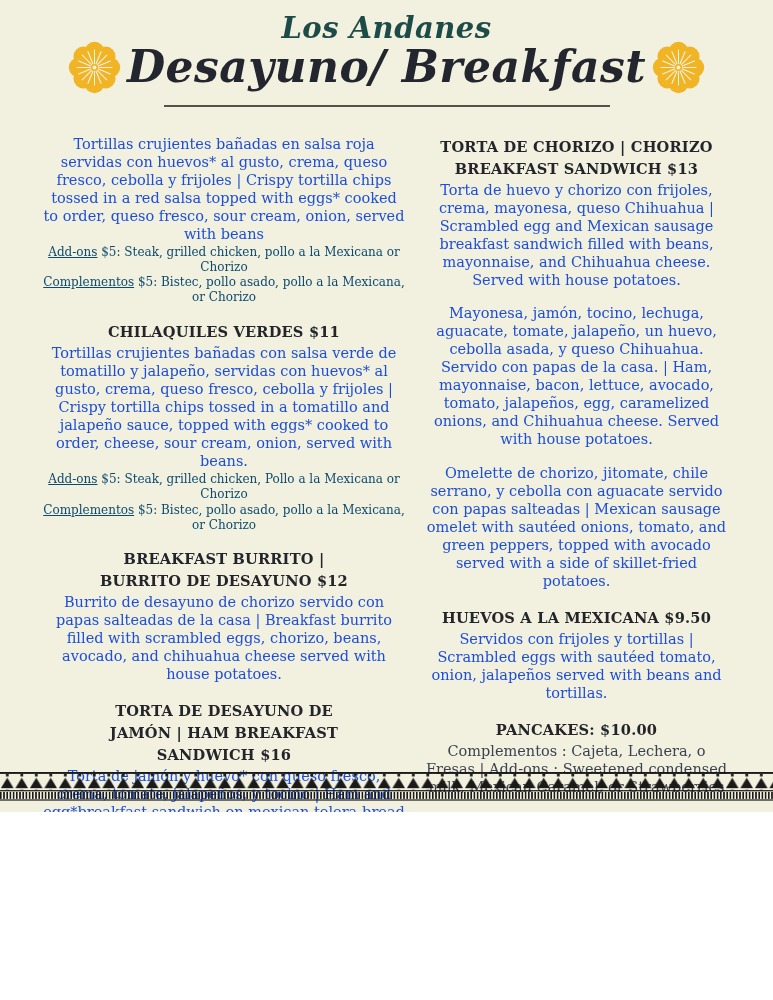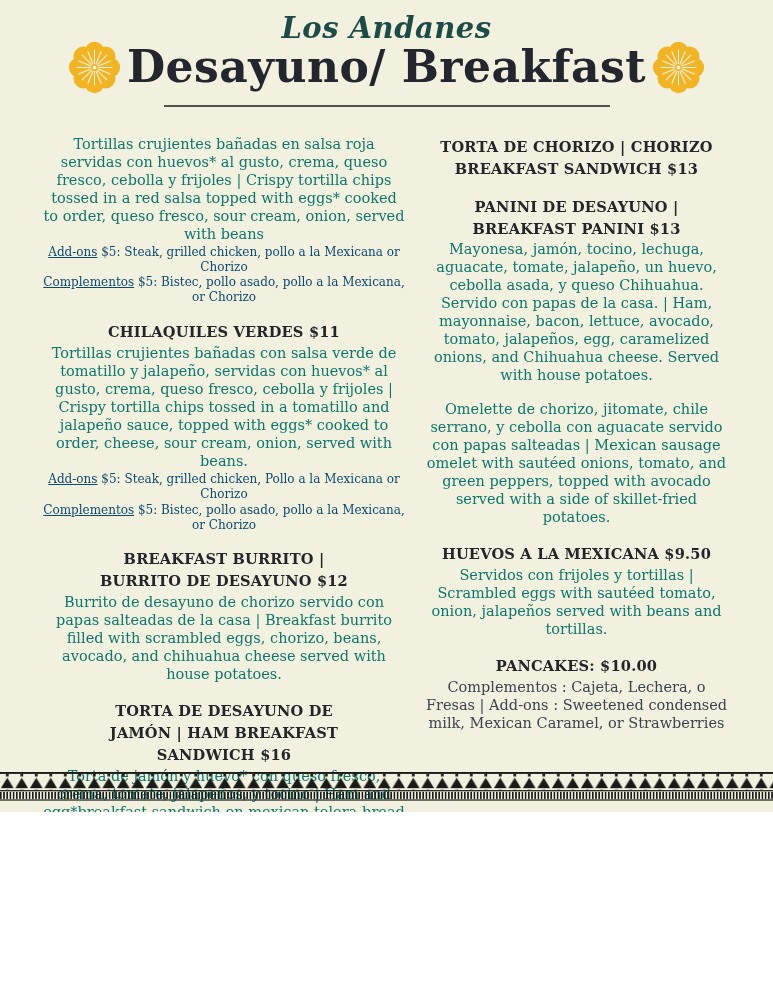--- a/index.html
+++ b/index.html
@@ -15,21 +15,21 @@
   .brand{
     font-size:29px;font-weight:bold;font-style:italic;
     color:#1d4b47;letter-spacing:.5px;line-height:1.1;
   }
   .title-row{
     display:flex;align-items:center;justify-content:center;
     gap:6px;margin-top:-4px;
   }
   .flower{width:53px;height:53px;flex:0 0 auto;}
   .page-title{
-    font-size:44px;font-weight:bold;
+    font-size:44px;font-weight:bold;font-style:italic;
     color:#23262e;letter-spacing:.5px;line-height:1.05;
     white-space:nowrap;
   }
   .divider{
     width:446px;height:0;border-top:2px solid #53534a;
     margin:11px auto 0;
   }
   
   .columns{
     display:flex;gap:16px;
@@ -38,21 +38,21 @@
   .col{text-align:center;}
   .col-left{flex:0 0 364px;}
   .col-right{flex:1;}
   .item{margin-bottom:16px;}
   .item-name{
     font-weight:bold;font-size:14.6px;color:#23252a;
     line-height:1.5;letter-spacing:.2px;
     white-space:pre-line;margin:0 0 2px;
   }
   .desc{
-    font-size:14.5px;color:#0f766e;line-height:1.24;margin:0;
+    font-size:14.5px;color:#1d4ed8;line-height:1.24;margin:0;
   }
   .desc.dark{color:#3c4350;}
   .extra{
     font-size:12px;color:#0c4a6e;line-height:1.24;margin:1px;
   }
   .extra .u{text-decoration:underline;}
   
   .border-strip{
     position:absolute;left:0;bottom:11px;width:773px;height:29px;
   }
@@ -164,25 +164,24 @@
         <p class="desc">Torta de jamón y huevo* con queso fresco, crema, tomate, jalapeños, y tocino | Ham and egg*breakfast sandwich on mexican telera-bread with Chihuahua cheese, lettuce, sour cream, topped, jalapeños, and bacon. Served with house potatoes.</p>
       </div>
 
     </div>
 
     <div class="col col-right">
 
       <div class="item">
         <h3 class="item-name">TORTA DE CHORIZO | CHORIZO
 BREAKFAST SANDWICH $13</h3>
-      </div>
-
-      <div class="item">
-        <h3 class="item-name">PANINI DE DESAYUNO |
-BREAKFAST PANINI $13</h3>
+        <p class="desc">Torta de huevo y chorizo con frijoles, crema, mayonesa, queso Chihuahua | Scrambled egg and Mexican sausage breakfast sandwich filled with beans, mayonnaise, and Chihuahua cheese. Served with house potatoes.</p>
+      </div>
+
+      <div class="item">
         <p class="desc">Mayonesa, jamón, tocino, lechuga, aguacate, tomate, jalapeño, un huevo, cebolla asada, y queso Chihuahua. Servido con papas de la casa. | Ham, mayonnaise, bacon, lettuce, avocado, tomato, jalapeños, egg, caramelized onions, and Chihuahua cheese. Served with house potatoes.</p>
       </div>
 
 
       <div class="item">
         <p class="desc">Omelette de chorizo, jitomate, chile serrano, y cebolla con aguacate servido con papas salteadas | Mexican sausage omelet with sautéed onions, tomato, and green peppers, topped with avocado served with a side of skillet-fried potatoes.</p>
       </div>
 
       <div class="item">
         <h3 class="item-name">HUEVOS A LA MEXICANA $9.50</h3>

